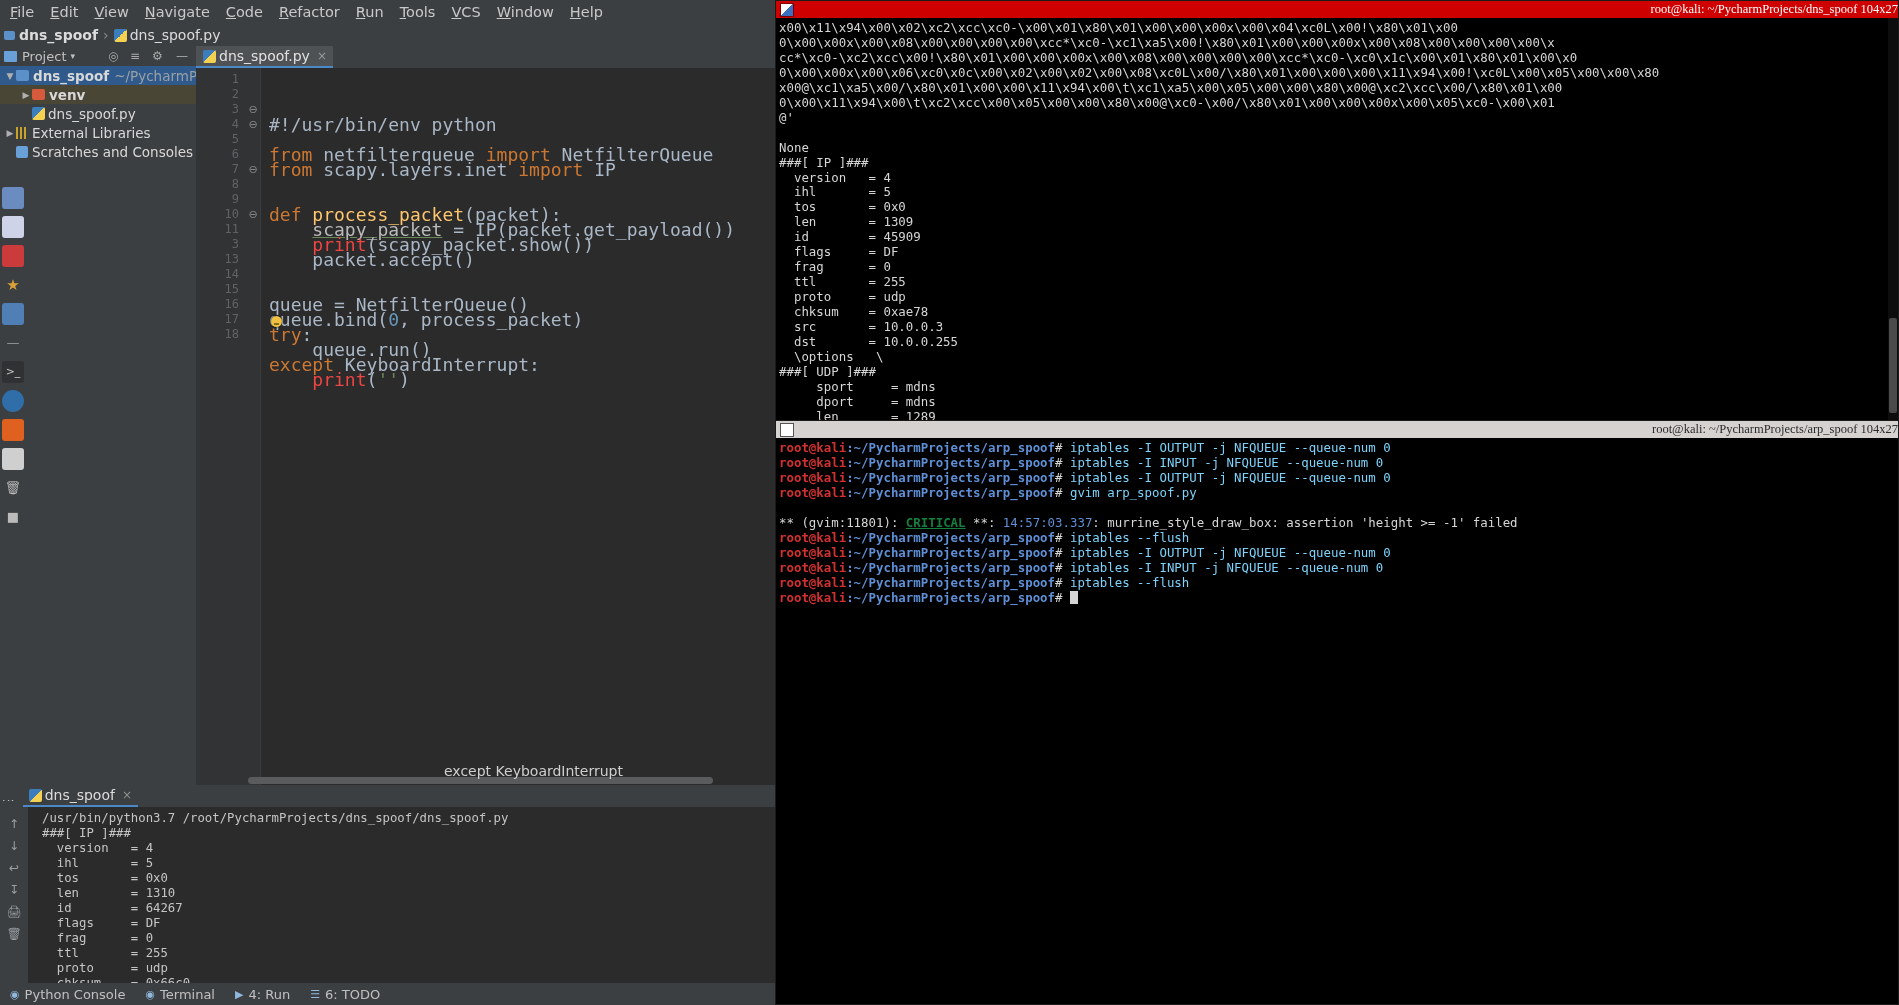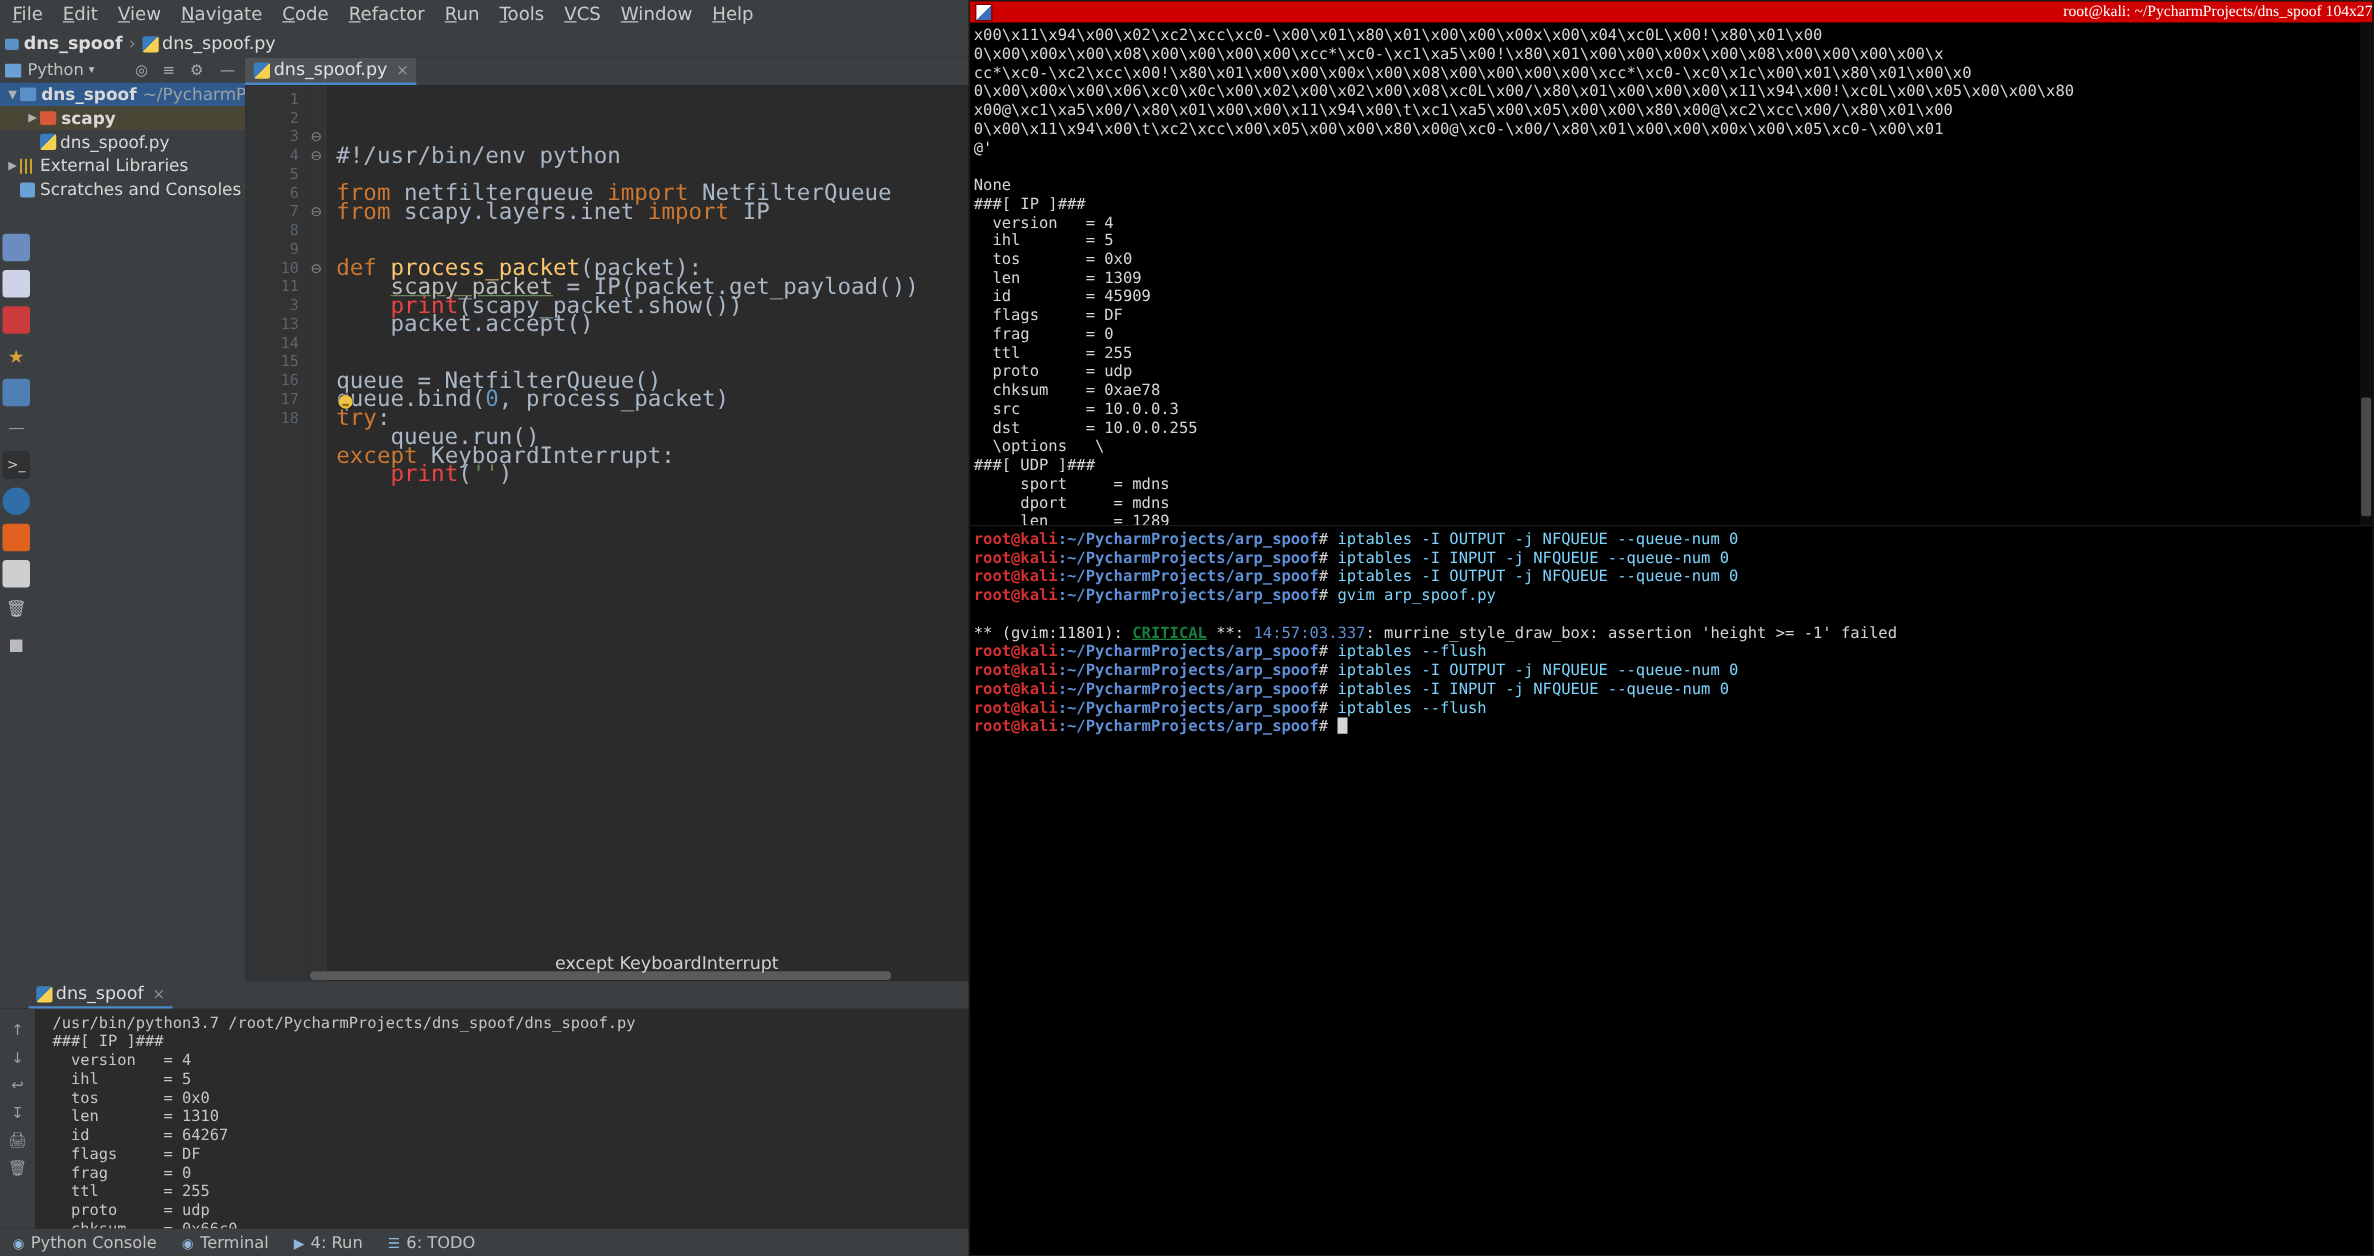--- a/index.html
+++ b/index.html
@@ -433,39 +433,39 @@
     <div class="breadcrumbbar">
       <span class="folder-ico" style="width:11px;height:9px;"></span>
       <span class="crumb">dns_spoof</span>
       <span class="sep">›</span>
       <span class="py-ico"></span>
       <span class="crumb" style="font-weight:normal">dns_spoof.py</span>
     </div>
 
     <div class="toolwin-header">
       <span style="position:absolute;left:4px;width:13px;height:11px;background:#6aa0d8;border-radius:1px;"></span>
-      <span class="label">Python</span>
+      <span class="label">Project</span>
       <span class="label" style="margin-left:4px;font-size:9px;">▾</span>
       <span style="position:absolute;left:108px;color:#aaa;font-size:12px;">◎</span>
       <span style="position:absolute;left:130px;color:#aaa;font-size:12px;">≡</span>
       <span style="position:absolute;left:152px;color:#aaa;font-size:12px;">⚙</span>
       <span style="position:absolute;left:176px;color:#aaa;font-size:12px;">—</span>
     </div>
 
     <div class="projectpane" id="projecttree">
         <div class="tree-row sel" style="padding-left: 4px;">
           <span class="arrow">▼</span>
           <span class="folder-ico"></span>
           <span class="nm">dns_spoof</span>
           <span class="dim">~/PycharmProjects</span>
         </div>
         <div class="tree-row sel2" style="padding-left: 20px;">
           <span class="arrow">▶</span>
           <span class="folder-ico red"></span>
-          <span class="nm">scapy</span>
+          <span class="nm">venv</span>
         </div>
         <div class="tree-row" style="padding-left: 20px;">
           <span class="arrow"></span>
           <span class="py-ico"></span>
           <span class="nm normal">dns_spoof.py</span>
         </div>
         <div class="tree-row" style="padding-left: 4px;">
           <span class="arrow">▶</span>
           <span class="lib-ico"></span>
           <span class="nm normal">External Libraries</span>
@@ -596,17 +596,21 @@
       <span class="tb-ico" style="background:linear-gradient(135deg,#fff 0 50%,#3b6fc0 50% 100%);border:1px solid #7a0000;"></span>
       <span>root@kali: ~/PycharmProjects/dns_spoof 104x27</span>
     </div>
     <div class="term-body" id="termtop"><div>x00\x11\x94\x00\x02\xc2\xcc\xc0-\x00\x01\x80\x01\x00\x00\x00x\x00\x04\xc0L\x00!\x80\x01\x00</div><div>0\x00\x00x\x00\x08\x00\x00\x00\x00\xcc*\xc0-\xc1\xa5\x00!\x80\x01\x00\x00\x00x\x00\x08\x00\x00\x00\x00\x</div><div>cc*\xc0-\xc2\xcc\x00!\x80\x01\x00\x00\x00x\x00\x08\x00\x00\x00\x00\xcc*\xc0-\xc0\x1c\x00\x01\x80\x01\x00\x0</div><div>0\x00\x00x\x00\x06\xc0\x0c\x00\x02\x00\x02\x00\x08\xc0L\x00/\x80\x01\x00\x00\x00\x11\x94\x00!\xc0L\x00\x05\x00\x00\x80</div><div>x00@\xc1\xa5\x00/\x80\x01\x00\x00\x11\x94\x00\t\xc1\xa5\x00\x05\x00\x00\x80\x00@\xc2\xcc\x00/\x80\x01\x00</div><div>0\x00\x11\x94\x00\t\xc2\xcc\x00\x05\x00\x00\x80\x00@\xc0-\x00/\x80\x01\x00\x00\x00x\x00\x05\xc0-\x00\x01</div><div>@'</div><div>&nbsp;</div><div>None</div><div>###[ IP ]###</div><div>  version   = 4</div><div>  ihl       = 5</div><div>  tos       = 0x0</div><div>  len       = 1309</div><div>  id        = 45909</div><div>  flags     = DF</div><div>  frag      = 0</div><div>  ttl       = 255</div><div>  proto     = udp</div><div>  chksum    = 0xae78</div><div>  src       = 10.0.0.3</div><div>  dst       = 10.0.0.255</div><div>  \options   \</div><div>###[ UDP ]###</div><div>     sport     = mdns</div><div>     dport     = mdns</div><div>     len       = 1289</div></div>
     <div class="term-scroll">
       <div class="thumb" style="top:300px;height:95px;"></div>
     </div>
   </div>
 
   <div class="term" style="left:775px; top:420px; width:1124px; height:585px;">
+    <div class="term-title inactive">
+      <span class="tb-ico" style="background:#fff;border:1px solid #555;"></span>
+      <span>root@kali: ~/PycharmProjects/arp_spoof 104x27</span>
+    </div>
     <div class="term-body" id="termbot"><div><span class="tp-user">root@kali</span><span class="tp-path">:~/PycharmProjects/arp_spoof</span><span class="tp-hash"># </span><span class="tp-cmd">iptables -I OUTPUT -j NFQUEUE --queue-num 0</span></div><div><span class="tp-user">root@kali</span><span class="tp-path">:~/PycharmProjects/arp_spoof</span><span class="tp-hash"># </span><span class="tp-cmd">iptables -I INPUT -j NFQUEUE --queue-num 0</span></div><div><span class="tp-user">root@kali</span><span class="tp-path">:~/PycharmProjects/arp_spoof</span><span class="tp-hash"># </span><span class="tp-cmd">iptables -I OUTPUT -j NFQUEUE --queue-num 0</span></div><div><span class="tp-user">root@kali</span><span class="tp-path">:~/PycharmProjects/arp_spoof</span><span class="tp-hash"># </span><span class="tp-cmd">gvim arp_spoof.py</span></div><div>&nbsp;</div><div><span>** (gvim:11801): </span><span class="tp-crit">CRITICAL</span><span> **: </span><span class="tp-time">14:57:03.337</span><span>: murrine_style_draw_box: assertion 'height &gt;= -1' failed</span></div><div><span class="tp-user">root@kali</span><span class="tp-path">:~/PycharmProjects/arp_spoof</span><span class="tp-hash"># </span><span class="tp-cmd">iptables --flush</span></div><div><span class="tp-user">root@kali</span><span class="tp-path">:~/PycharmProjects/arp_spoof</span><span class="tp-hash"># </span><span class="tp-cmd">iptables -I OUTPUT -j NFQUEUE --queue-num 0</span></div><div><span class="tp-user">root@kali</span><span class="tp-path">:~/PycharmProjects/arp_spoof</span><span class="tp-hash"># </span><span class="tp-cmd">iptables -I INPUT -j NFQUEUE --queue-num 0</span></div><div><span class="tp-user">root@kali</span><span class="tp-path">:~/PycharmProjects/arp_spoof</span><span class="tp-hash"># </span><span class="tp-cmd">iptables --flush</span></div><div><span class="tp-user">root@kali</span><span class="tp-path">:~/PycharmProjects/arp_spoof</span><span class="tp-hash"># </span><span class="cursor-blk"></span></div></div>
     <div class="term-scroll" style="background:#000;"></div>
   </div>
 
 </div>
 
 </body></html>

